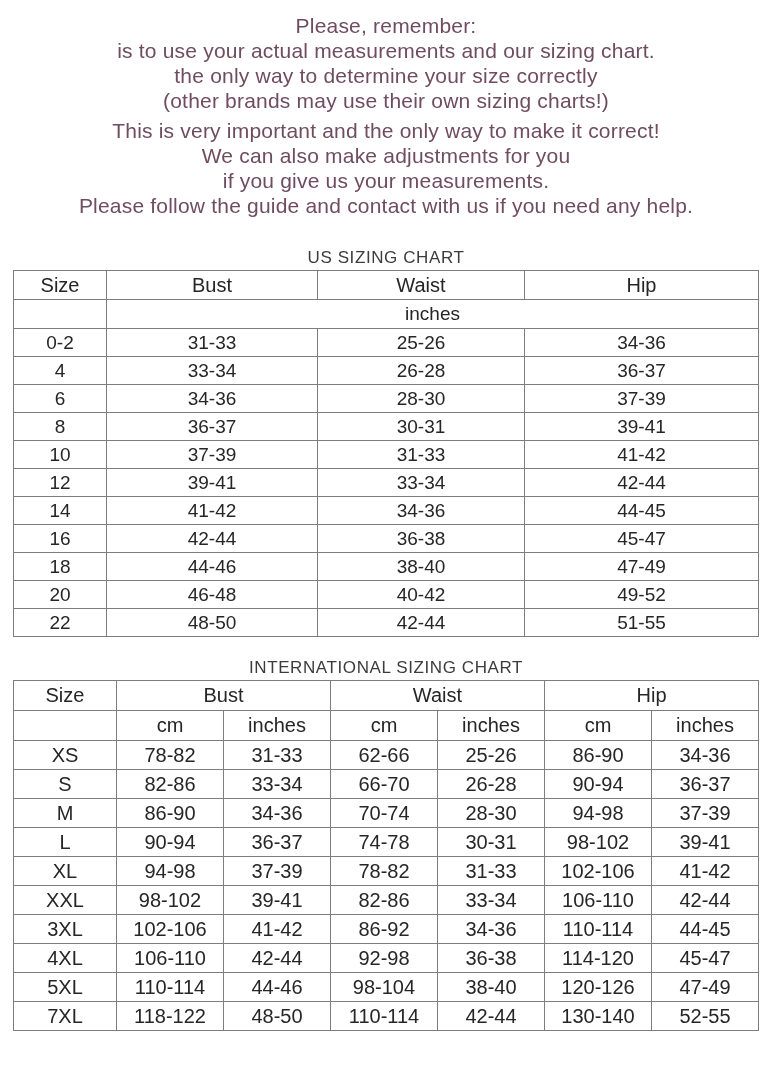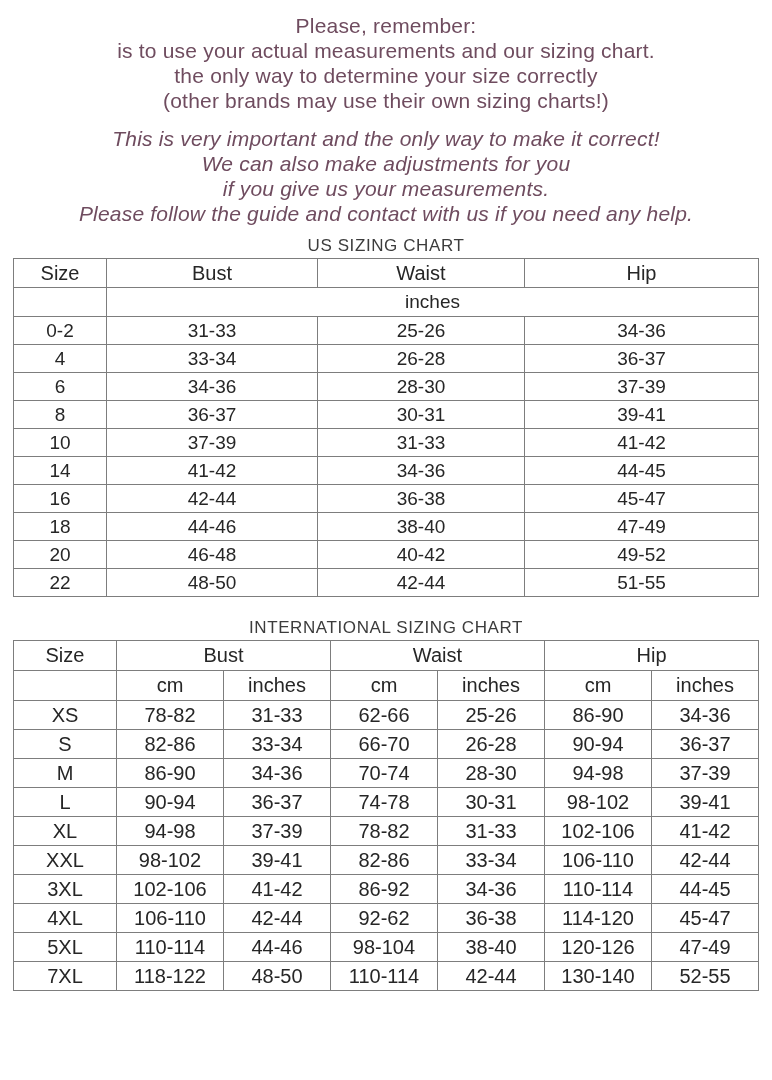--- a/index.html
+++ b/index.html
@@ -19,29 +19,29 @@
   .page{width:772px;height:1080px;background:var(--bg);}
   .intro{
     padding-top:13px;
     text-align:center;
     color:var(--accent);
     font-size:21px;
     line-height:25px;
     font-weight:400;
     letter-spacing:0.2px;
   }
-  .intro .para2{margin-top:13px;font-style:italic;}
+  .intro .para2{margin-top:5px;}
   .section-title{
     text-align:center;
     color:var(--title-text);
     font-size:17px;
     letter-spacing:0.6px;
     font-weight:400;
   }
-  .title-us{margin-top:10px;}
+  .title-us{margin-top:30px;}
   .title-intl{margin-top:21px;}
   table{
     border-collapse:collapse;
     margin:2px auto 0 auto;
     width:745px;
     table-layout:fixed;
     color:var(--table-text);
     text-align:center;
   }
   th,td{
@@ -123,20 +123,26 @@
           <td>30-31</td>
           <td>39-41</td>
         </tr>
         <tr>
           <td>10</td>
           <td>37-39</td>
           <td>31-33</td>
           <td>41-42</td>
         </tr>
         <tr>
+          <td>12</td>
+          <td>39-41</td>
+          <td>33-34</td>
+          <td>42-44</td>
+        </tr>
+        <tr>
           <td>14</td>
           <td>41-42</td>
           <td>34-36</td>
           <td>44-45</td>
         </tr>
         <tr>
           <td>16</td>
           <td>42-44</td>
           <td>36-38</td>
           <td>45-47</td>
@@ -252,21 +258,21 @@
           <td>41-42</td>
           <td>86-92</td>
           <td>34-36</td>
           <td>110-114</td>
           <td>44-45</td>
         </tr>
         <tr>
           <td>4XL</td>
           <td>106-110</td>
           <td>42-44</td>
-          <td>92-62</td>
+          <td>92-98</td>
           <td>36-38</td>
           <td>114-120</td>
           <td>45-47</td>
         </tr>
         <tr>
           <td>5XL</td>
           <td>110-114</td>
           <td>44-46</td>
           <td>98-104</td>
           <td>38-40</td>

